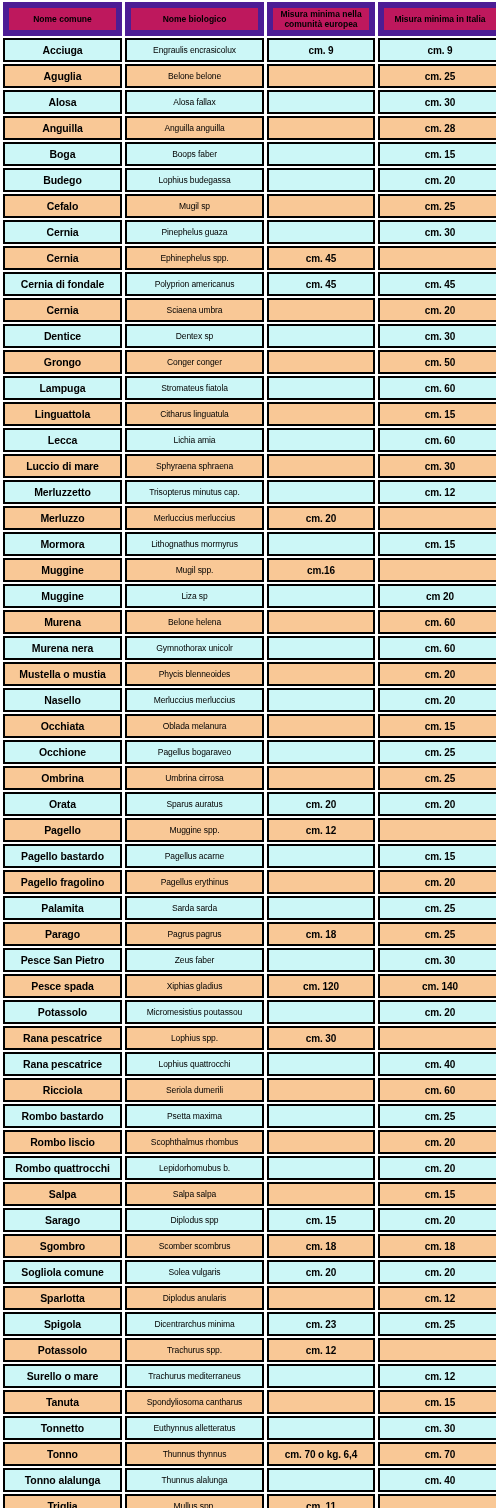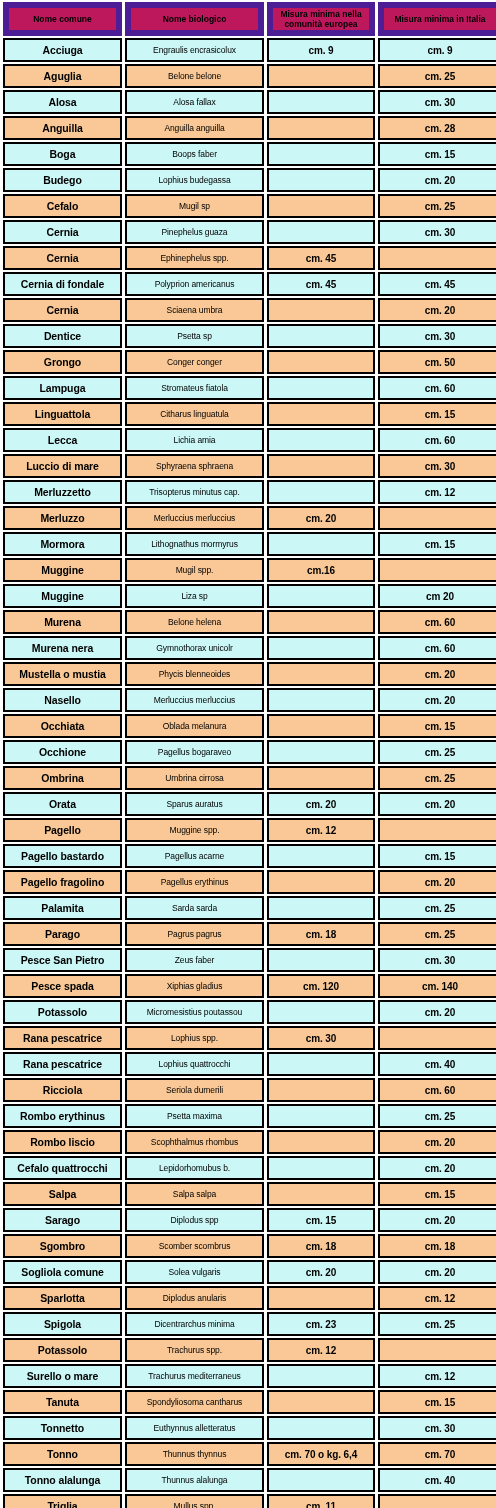--- a/index.html
+++ b/index.html
@@ -150,21 +150,21 @@
         <td class="cell-it">cm. 45</td>
       </tr>
       <tr class="row-peach">
         <td class="cell-common">Cernia</td>
         <td class="cell-bio">Sciaena umbra</td>
         <td class="cell-eu empty"></td>
         <td class="cell-it">cm. 20</td>
       </tr>
       <tr class="row-blue">
         <td class="cell-common">Dentice</td>
-        <td class="cell-bio">Psetta sp</td>
+        <td class="cell-bio">Dentex sp</td>
         <td class="cell-eu empty"></td>
         <td class="cell-it">cm. 30</td>
       </tr>
       <tr class="row-peach">
         <td class="cell-common">Grongo</td>
         <td class="cell-bio">Conger conger</td>
         <td class="cell-eu empty"></td>
         <td class="cell-it">cm. 50</td>
       </tr>
       <tr class="row-blue">
@@ -329,33 +329,33 @@
         <td class="cell-eu empty"></td>
         <td class="cell-it">cm. 40</td>
       </tr>
       <tr class="row-peach">
         <td class="cell-common">Ricciola</td>
         <td class="cell-bio">Seriola dumerili</td>
         <td class="cell-eu empty"></td>
         <td class="cell-it">cm. 60</td>
       </tr>
       <tr class="row-blue">
-        <td class="cell-common">Rombo erythinus</td>
+        <td class="cell-common">Rombo bastardo</td>
         <td class="cell-bio">Psetta maxima</td>
         <td class="cell-eu empty"></td>
         <td class="cell-it">cm. 25</td>
       </tr>
       <tr class="row-peach">
         <td class="cell-common">Rombo liscio</td>
         <td class="cell-bio">Scophthalmus rhombus</td>
         <td class="cell-eu empty"></td>
         <td class="cell-it">cm. 20</td>
       </tr>
       <tr class="row-blue">
-        <td class="cell-common">Cefalo quattrocchi</td>
+        <td class="cell-common">Rombo quattrocchi</td>
         <td class="cell-bio">Lepidorhomubus b.</td>
         <td class="cell-eu empty"></td>
         <td class="cell-it">cm. 20</td>
       </tr>
       <tr class="row-peach">
         <td class="cell-common">Salpa</td>
         <td class="cell-bio">Salpa salpa</td>
         <td class="cell-eu empty"></td>
         <td class="cell-it">cm. 15</td>
       </tr>

